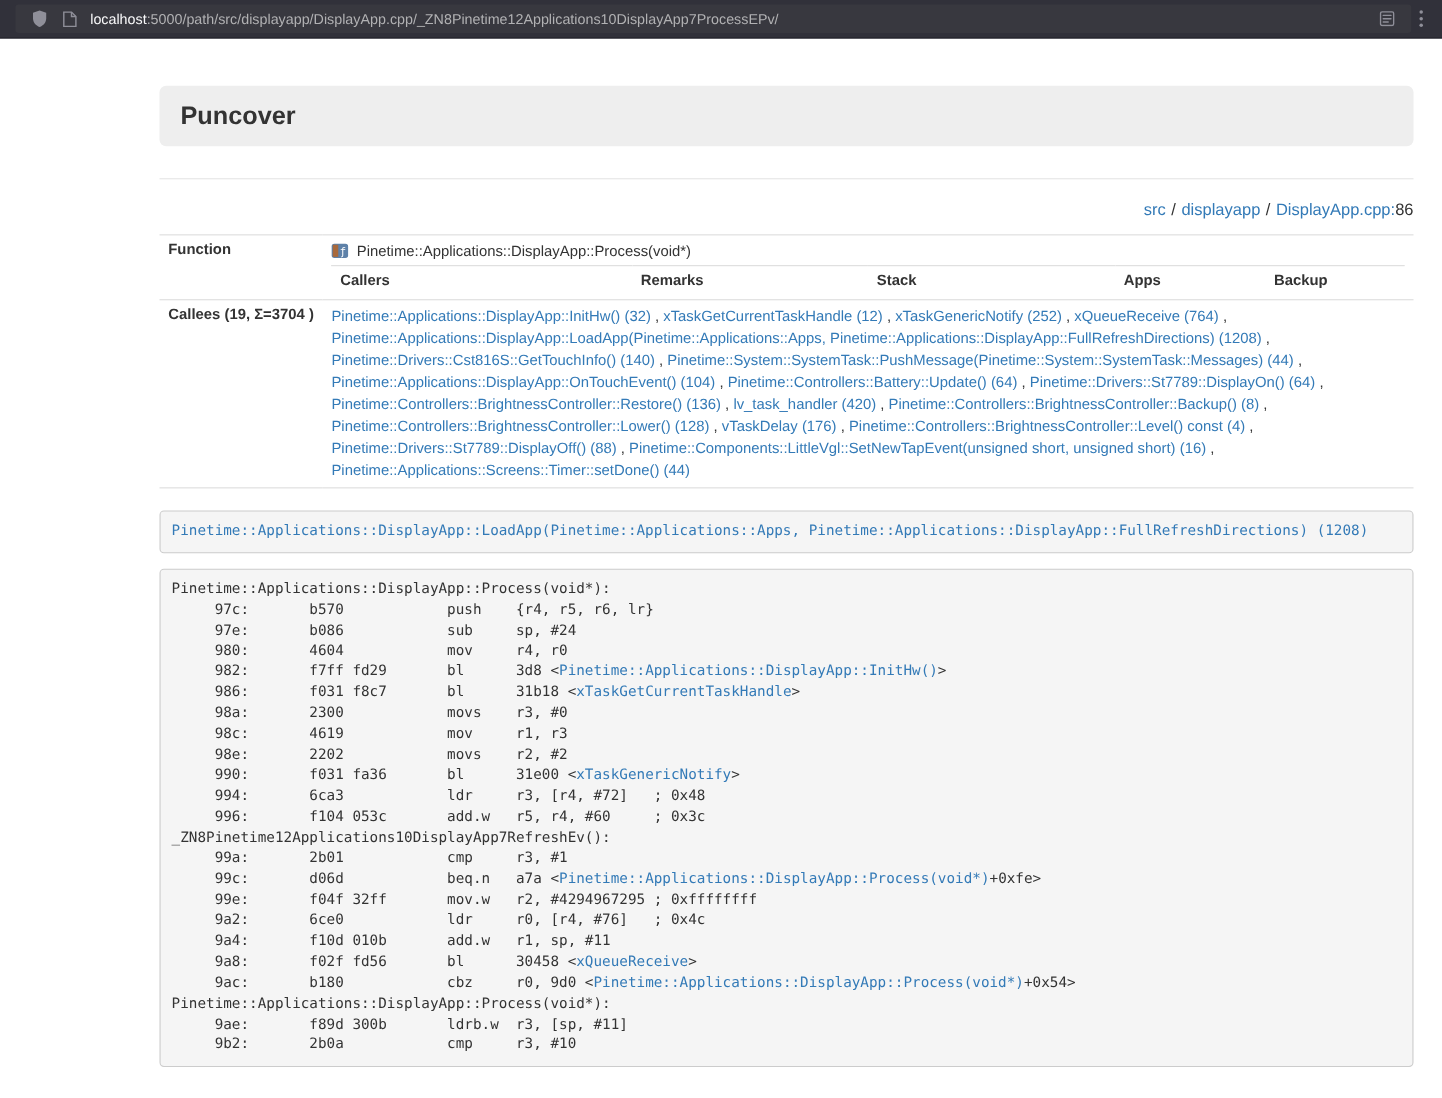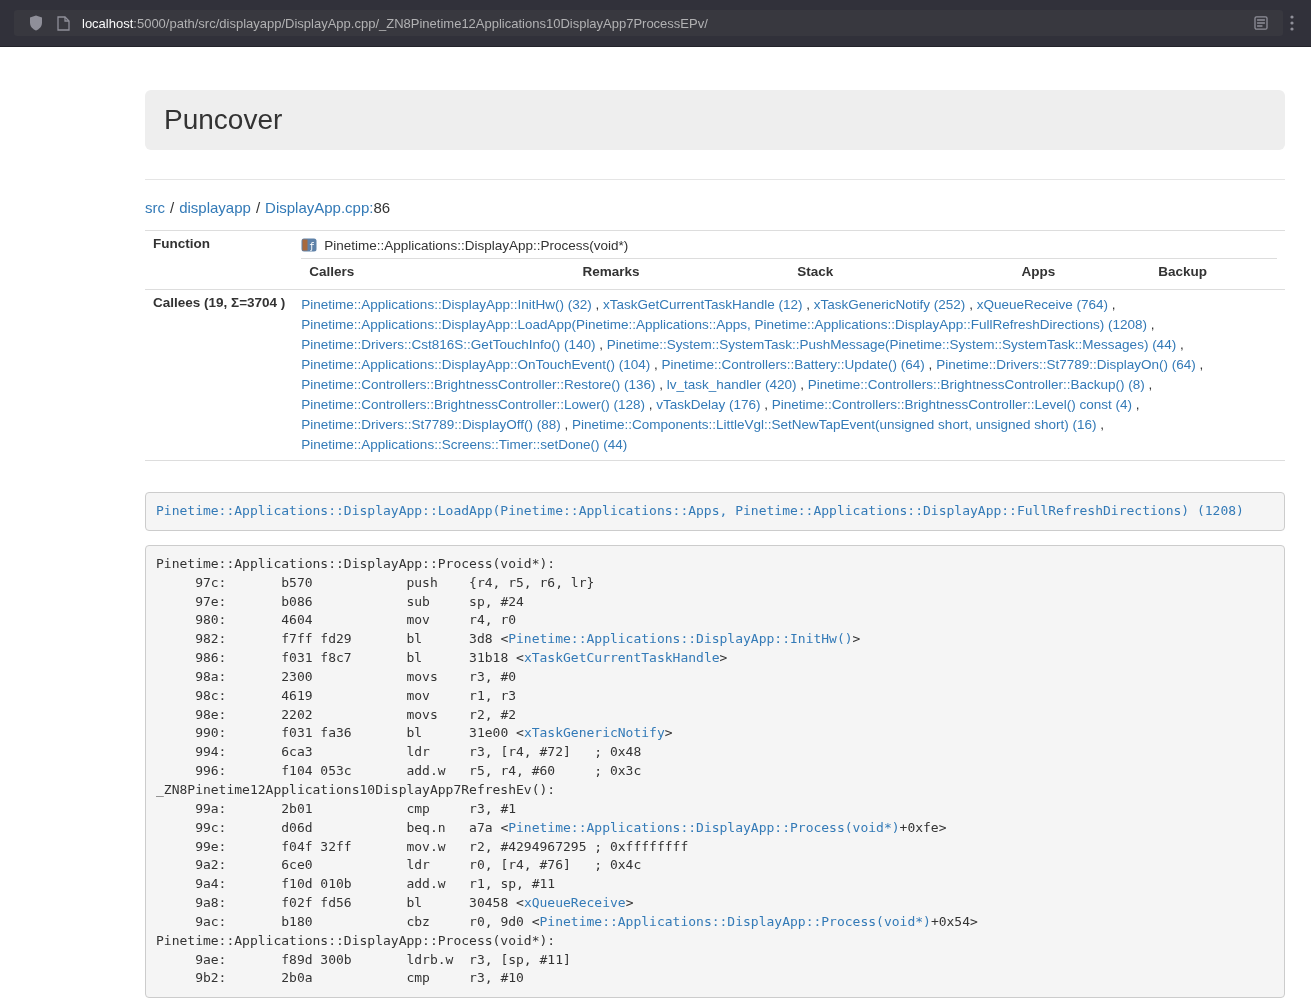--- a/index.html
+++ b/index.html
@@ -7,21 +7,21 @@
   body {
     background: #ffffff;
     font-family: "Liberation Sans", sans-serif;
     color: #333333;
     min-width: 1311px;
   }
 
   
   .browser-bar {
     width: 100%;
-    height: 47px;
+    height: 35px;
     background: #31313a;
     border-bottom: 1px solid #23232a;
     display: flex;
     align-items: center;
     padding: 0 10px 0 14px;
   }
   .url-field {
     flex: 1;
     height: 26px;
     background: #38383f;
@@ -40,34 +40,34 @@
     cursor: pointer;
   }
   .url-text { font-size: 13px; margin-left: 5px; white-space: nowrap; }
   .url-host { color: #f9f9fa; }
   .url-rest { color: #b1b1b3; }
 
   
   .main { width: 1140px; margin: 43px 26px 40px 145px; }
 
   .jumbotron { background: #eeeeee; border-radius: 6px; padding: 14px 19px; }
-  .page-title { font-size: 28px; font-weight: 400; margin: 0; color: #333; }
+  .page-title { font-size: 23px; font-weight: 700; margin: 0; color: #333; }
 
   hr.divider { border: 0; border-top: 1px solid #e5e5e5; margin: 29px 0 19px; }
 
   a { color: #337ab7; text-decoration: none; cursor: pointer; }
 
-  .breadcrumb { font-size: 15px; margin: 0 0 14px; }
+  .breadcrumb { font-size: 15px; margin: 0 0 14px; text-align: right; }
   .sep { color: #333; margin: 0 5px; }
 
   table.symbol-table {
     width: 100%;
     border-collapse: collapse;
     border-bottom: 1px solid #dddddd;
-    margin-bottom: 31px;
+    margin-bottom: 20px;
     font-size: 13.5px;
   }
   .symbol-table > tbody > tr > th,
   .symbol-table > tbody > tr > td {
     border-top: 1px solid #dddddd;
     padding: 5px 8px;
     text-align: left;
     vertical-align: top;
   }
   .symbol-table > tbody > tr > th {

